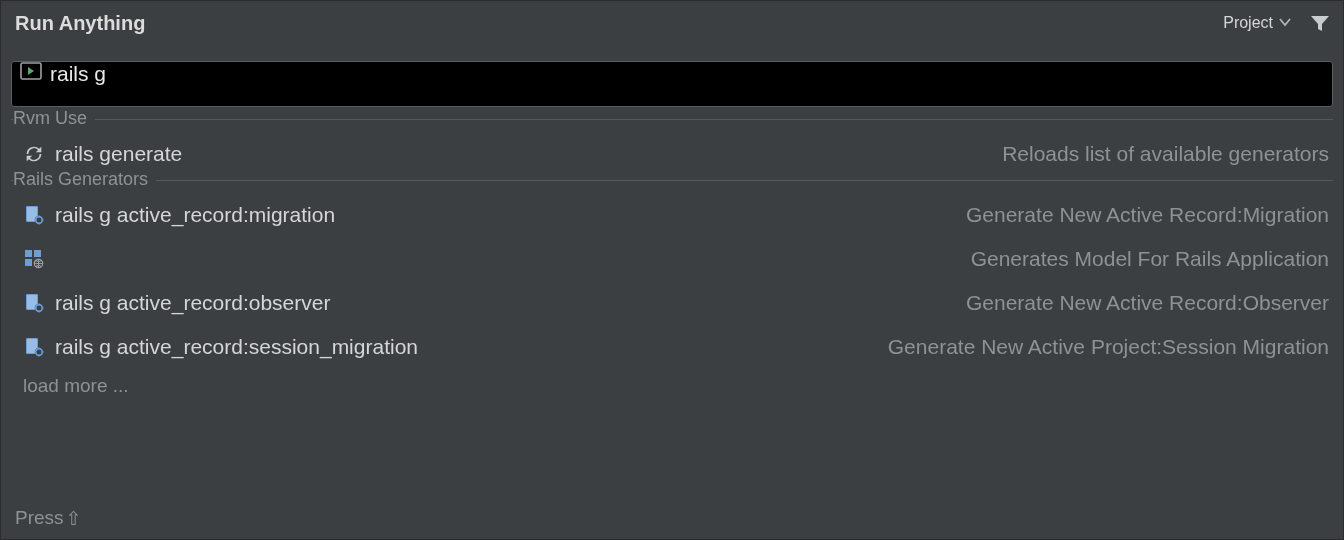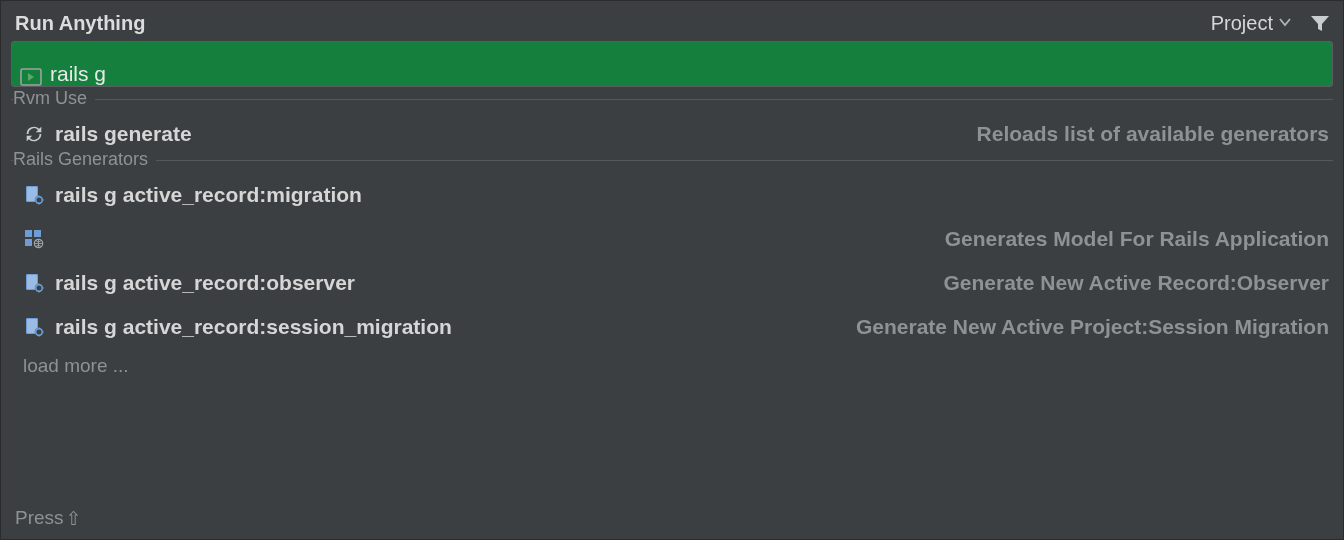--- a/index.html
+++ b/index.html
@@ -29,21 +29,21 @@
   .header-title {
     font-size: 20px;
     font-weight: 600;
     color: #dcdcdc;
     flex: 1;
   }
   .scope {
     display: flex;
     align-items: center;
     gap: 6px;
-    font-size: 20px;
+    font-size: 16px;
     color: #d6d6d6;
     margin-right: 18px;
     cursor: pointer;
   }
   .chevron-down {
     width: 12px;
     height: 12px;
     display: inline-block;
   }
   .chevron-down svg { display:block; }
@@ -52,27 +52,27 @@
     height: 22px;
     display: flex;
     align-items: center;
     justify-content: center;
     cursor: pointer;
   }
   .filter-icon svg { display:block; }
 
   
   .search-wrap {
-    margin: 0 10px 8px 10px;
-    background: #15803d;
+    margin: 20px 10px 8px 10px;
+    background: #000000;
     border: 1px solid #5a5e60;
     border-radius: 3px;
     height: 46px;
     display: flex;
-    align-items: flex-end;
+    align-items: flex-start;
     padding: 0 8px;
   }
   .run-icon {
     width: 22px;
     height: 18px;
     display: flex;
     align-items: center;
     justify-content: center;
   }
   .run-icon svg { display:block; }
@@ -103,21 +103,20 @@
     padding: 0 8px 0 0;
     font-size: 18px;
     color: #8f9294;
   }
   .row {
     display: flex;
     align-items: center;
     height: 44px;
     padding: 0 4px 0 10px;
     cursor: pointer;
-    font-weight: bold;
   }
   .row .icon {
     width: 26px;
     height: 26px;
     display: flex;
     align-items: center;
     justify-content: center;
     flex-shrink: 0;
   }
   .row .icon svg { display:block; }
@@ -215,20 +214,21 @@
           <g stroke="#6aa3e0" stroke-width="1.4">
             <line x1="16" y1="11.5" x2="16" y2="13"></line>
             <line x1="16" y1="19" x2="16" y2="20.5"></line>
             <line x1="11.5" y1="16" x2="13" y2="16"></line>
             <line x1="19" y1="16" x2="20.5" y2="16"></line>
           </g>
         </svg>
       </span>
       <span class="cmd">rails g active_record:migration</span>
       <span class="spacer"></span>
+      <span class="desc">Generate New Active Record:Migration</span>
     </div>
 
     <div class="row">
       <span class="icon">
         <svg width="22" height="22" viewBox="0 0 22 22">
           <rect x="2" y="2" width="7" height="7" fill="#6f9cd4"></rect>
           <rect x="11" y="2" width="7" height="7" fill="#6f9cd4"></rect>
           <rect x="2" y="11" width="7" height="7" fill="#6f9cd4"></rect>
           <circle cx="15.5" cy="15.5" r="5" fill="#3c3f41"></circle>
           <circle cx="15.5" cy="15.5" r="4.2" fill="none" stroke="#a0a3a5" stroke-width="1.2"></circle>

